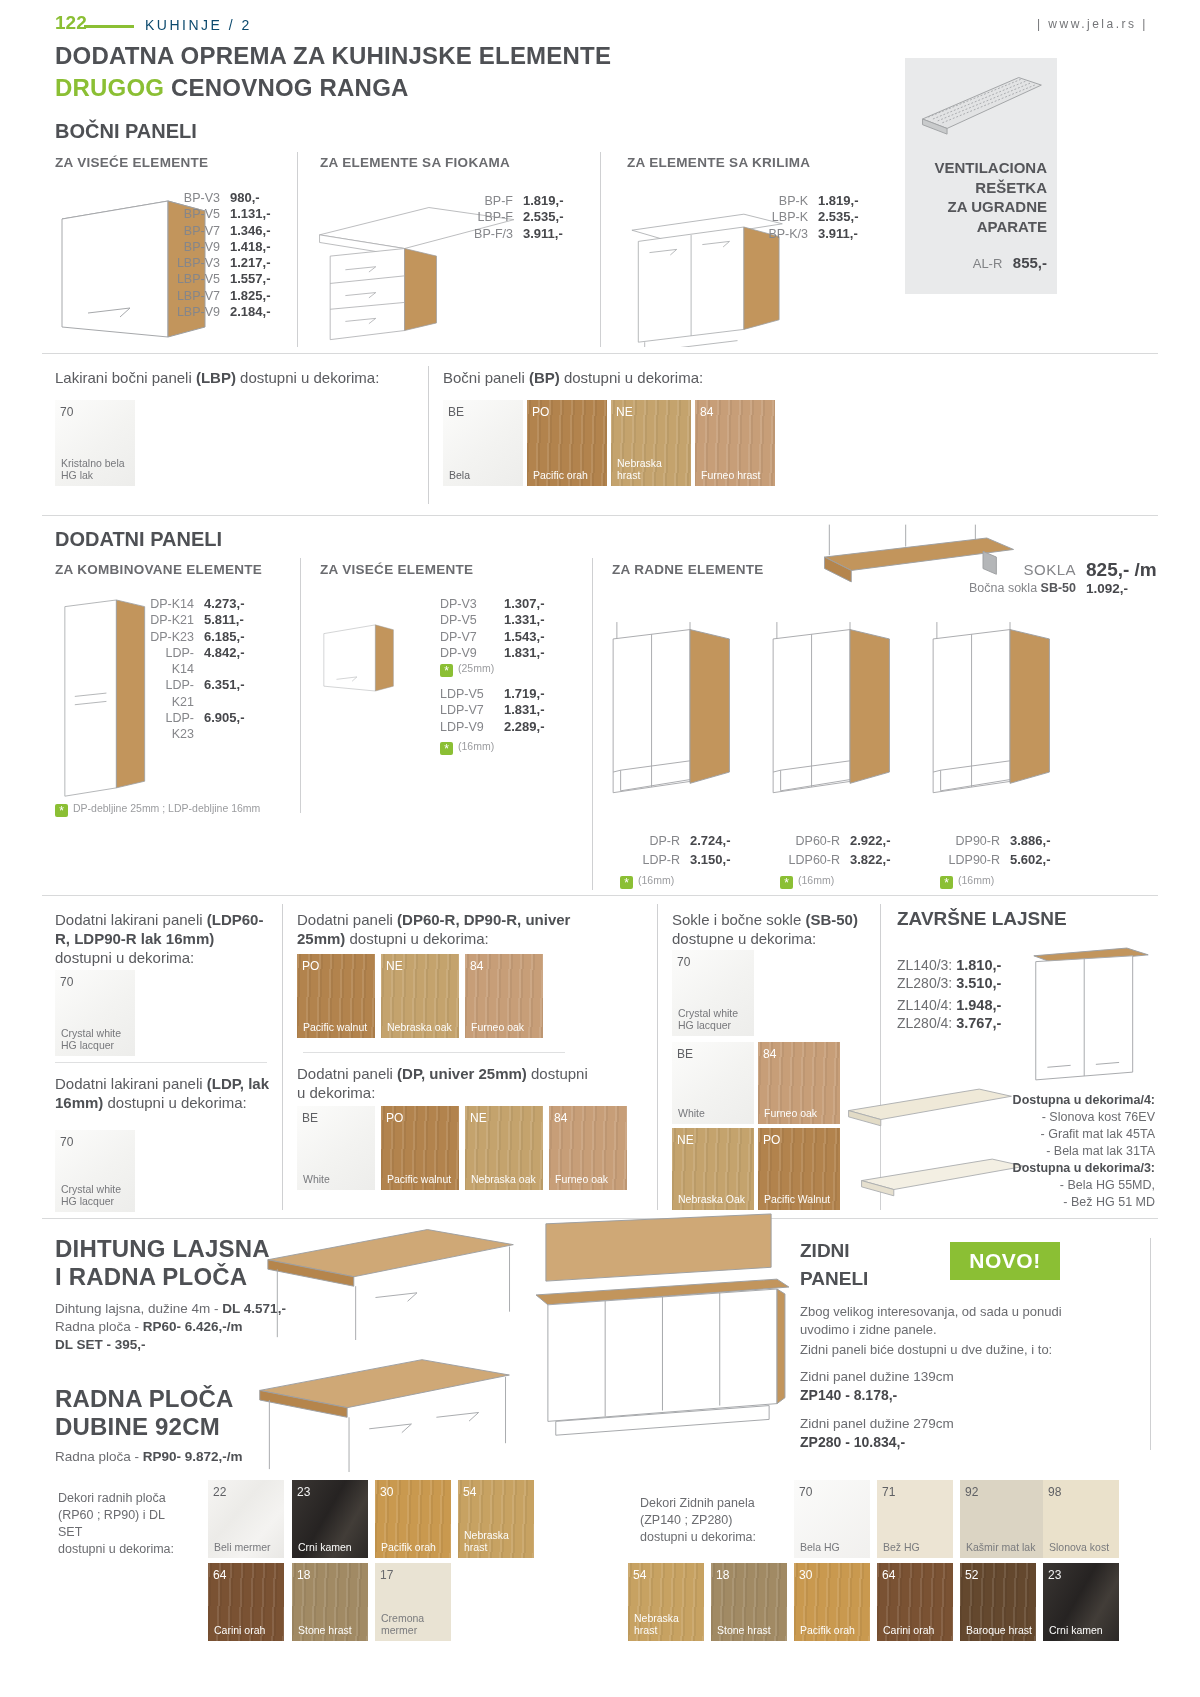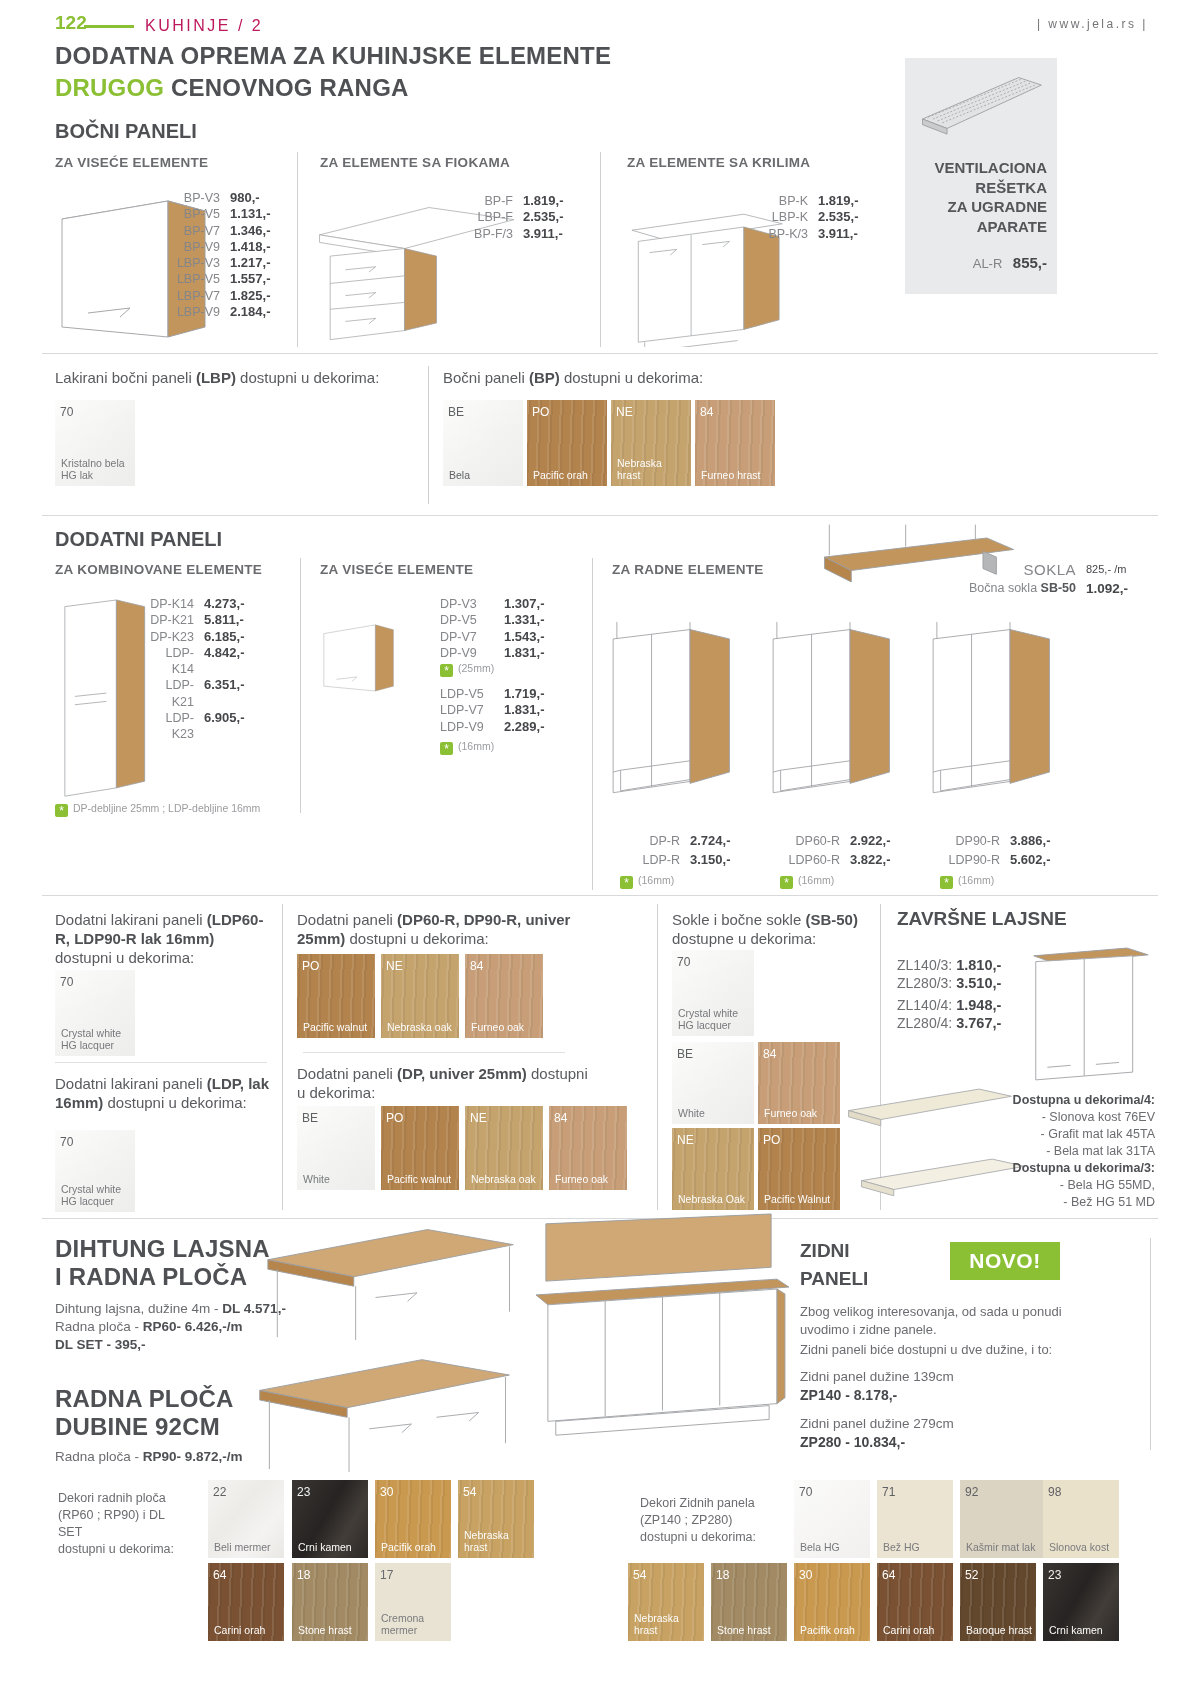--- a/index.html
+++ b/index.html
@@ -2,21 +2,21 @@
 <html><head>
 <meta charset="utf-8">
 <style>
   html,body{margin:0;padding:0;background:#fff}
   body{width:1200px;height:1697px;position:relative;font-family:"Liberation Sans","DejaVu Sans",sans-serif;color:#55565a;overflow:hidden}
   .abs{position:absolute}
   .hr{position:absolute;height:1px;background:#d8d9da}
   .vdiv{position:absolute;width:1px;background:#cfd0d2}
   .thin-hr{position:absolute;height:1px;background:#dfe0e1}
   .pagenum{font-size:19px;font-weight:bold;color:#8bbf34}
-  .crumb{font-size:16px;letter-spacing:2.5px;color:#be185d}
+  .crumb{font-size:14px;letter-spacing:2.5px;color:#0c4a6e}
   .site{font-size:12px;letter-spacing:2.5px;color:#737477}
   .h1{font-size:24px;font-weight:bold;color:#4e5054;letter-spacing:.2px}
   .accent{color:#8bbf34}
   .h2{font-size:20px;font-weight:bold;color:#4e5054}
   .coltitle{font-size:13.5px;font-weight:bold;color:#6a6b6f;letter-spacing:.3px}
   .pr{display:flex;gap:10px;line-height:16.3px;align-items:baseline}
   .pr .c{flex:1;text-align:right;font-size:12.5px;color:#85868a}
   .pr .c.left{text-align:left}
   .pr .p{width:58px;text-align:left;font-size:13px;font-weight:bold;color:#46474b}
   .dlabel{font-size:15px;line-height:19px;color:#5a5b5f}
@@ -328,21 +328,21 @@
     <line class="ln" x1="95" y1="0" x2="95" y2="23"></line>
     <line class="ln" x1="168" y1="0" x2="168" y2="17"></line>
     <polygon class="wf grain" points="10,34 180,14 208,26 38,48"></polygon>
     <polygon class="wfd" points="10,34 38,48 38,60 10,46"></polygon>
     <polygon points="176,28 190,34 190,52 176,46" fill="#b4b6b8" stroke="#9d9fa2"></polygon>
   </svg>
 </div>
 <div class="abs" style="left:930px;top:560px;width:228px">
   <div style="display:grid;grid-template-columns:1fr 72px;column-gap:10px;line-height:19px">
     <span style="text-align:right;font-size:15px;color:#85868a;letter-spacing:.5px">SOKLA</span>
-    <span style="font-size:11px;font-weight:normal;color:#46474b">825,- /m</span>
+    <span style="font-size:19px;font-weight:bold;color:#46474b">825,- /m</span>
     <span style="text-align:right;font-size:12.5px;color:#85868a"><span>Bočna sokla </span><b style="color:#55565a">SB-50</b></span>
     <span style="font-size:13.5px;font-weight:bold;color:#46474b">1.092,-</span>
   </div>
 </div>
 
 <div class="abs" style="left:600px;top:618px">
   <svg width="150" height="205" viewBox="0 0 160 210">
     <line class="ln" x1="18" y1="0" x2="18" y2="20"></line>
       <line class="ln" x1="96" y1="0" x2="96" y2="10"></line>
     <polygon class="face" points="14,18 96,8 96,170 14,182"></polygon>

